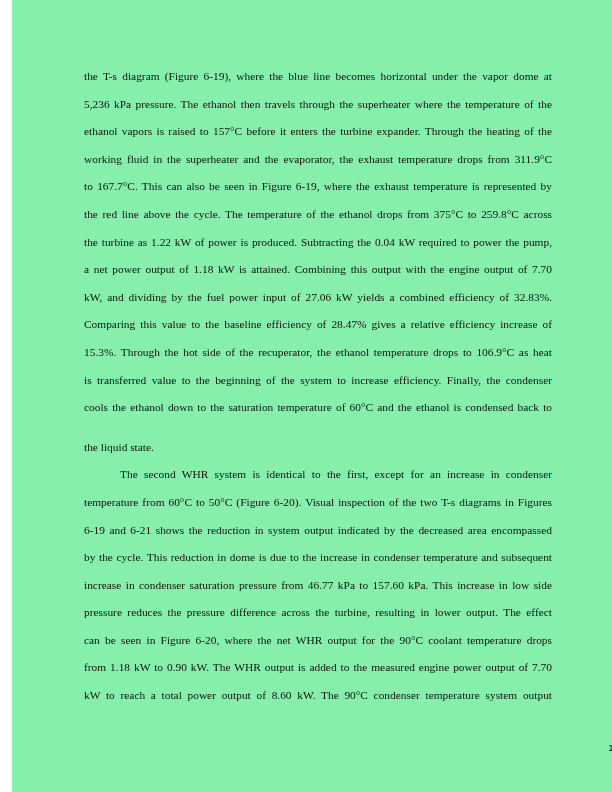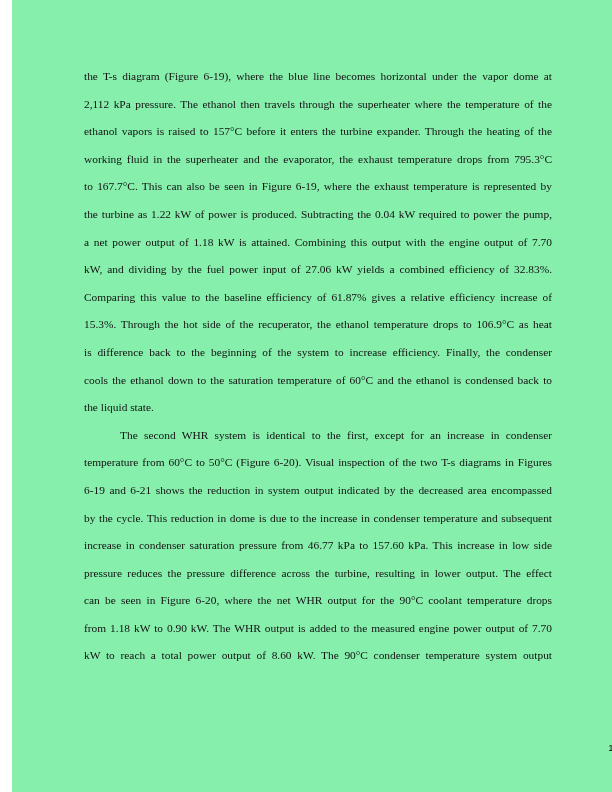--- a/index.html
+++ b/index.html
@@ -7,45 +7,46 @@
   .page { position: absolute; left: 12px; top: 0; width: 612px; height: 792px; background: #86efac; }
   .body-text {
     position: absolute; left: 72px; top: 63px; width: 468px;
     font-family: "Liberation Serif", serif; font-size: 11.4px; color: #111;
     line-height: 27.6px; text-align: justify;
   }
   .line {
     display: block; height: 27.6px; white-space: nowrap;
     text-align: justify; text-align-last: justify;
   }
-  .line.last { text-align-last: left; }
+  .line.last { text-align-last: left; margin-top: 12px; }
   .line.indent { padding-left: 36px; }
   .page-number {
     position: absolute; left: 0; width: 612px; top: 742px; text-align: right;
     font-family: "Liberation Sans", sans-serif; font-size: 9.5px; color: #111;
   }
 </style>
 </head>
 <body>
 
 <div class="page">
   <div class="body-text">
 
     <div>
       <span class="line">the T-s diagram (Figure 6-19), where the blue line becomes horizontal under the vapor dome at</span>
-      <span class="line">2,112 kPa pressure. The ethanol then travels through the superheater where the temperature of the</span>
+      <span class="line">5,236 kPa pressure. The ethanol then travels through the superheater where the temperature of the</span>
       <span class="line">ethanol vapors is raised to 157°C before it enters the turbine expander. Through the heating of the</span>
-      <span class="line">working fluid in the superheater and the evaporator, the exhaust temperature drops from 795.3°C</span>
+      <span class="line">working fluid in the superheater and the evaporator, the exhaust temperature drops from 311.9°C</span>
       <span class="line">to 167.7°C. This can also be seen in Figure 6-19, where the exhaust temperature is represented by</span>
+      <span class="line">the red line above the cycle. The temperature of the ethanol drops from 375°C to 259.8°C across</span>
       <span class="line">the turbine as 1.22 kW of power is produced. Subtracting the 0.04 kW required to power the pump,</span>
       <span class="line">a net power output of 1.18 kW is attained. Combining this output with the engine output of 7.70</span>
       <span class="line">kW, and dividing by the fuel power input of 27.06 kW yields a combined efficiency of 32.83%.</span>
-      <span class="line">Comparing this value to the baseline efficiency of 61.87% gives a relative efficiency increase of</span>
+      <span class="line">Comparing this value to the baseline efficiency of 28.47% gives a relative efficiency increase of</span>
       <span class="line">15.3%. Through the hot side of the recuperator, the ethanol temperature drops to 106.9°C as heat</span>
-      <span class="line">is difference back to the beginning of the system to increase efficiency. Finally, the condenser</span>
+      <span class="line">is transferred value to the beginning of the system to increase efficiency. Finally, the condenser</span>
       <span class="line">cools the ethanol down to the saturation temperature of 60°C and the ethanol is condensed back to</span>
       <span class="line last">the liquid state.</span>
     </div>
 
     <div>
       <span class="line indent">The second WHR system is identical to the first, except for an increase in condenser</span>
       <span class="line">temperature from 60°C to 50°C (Figure 6-20). Visual inspection of the two T-s diagrams in Figures</span>
       <span class="line">6-19 and 6-21 shows the reduction in system output indicated by the decreased area encompassed</span>
       <span class="line">by the cycle. This reduction in dome is due to the increase in condenser temperature and subsequent</span>
       <span class="line">increase in condenser saturation pressure from 46.77 kPa to 157.60 kPa. This increase in low side</span>

